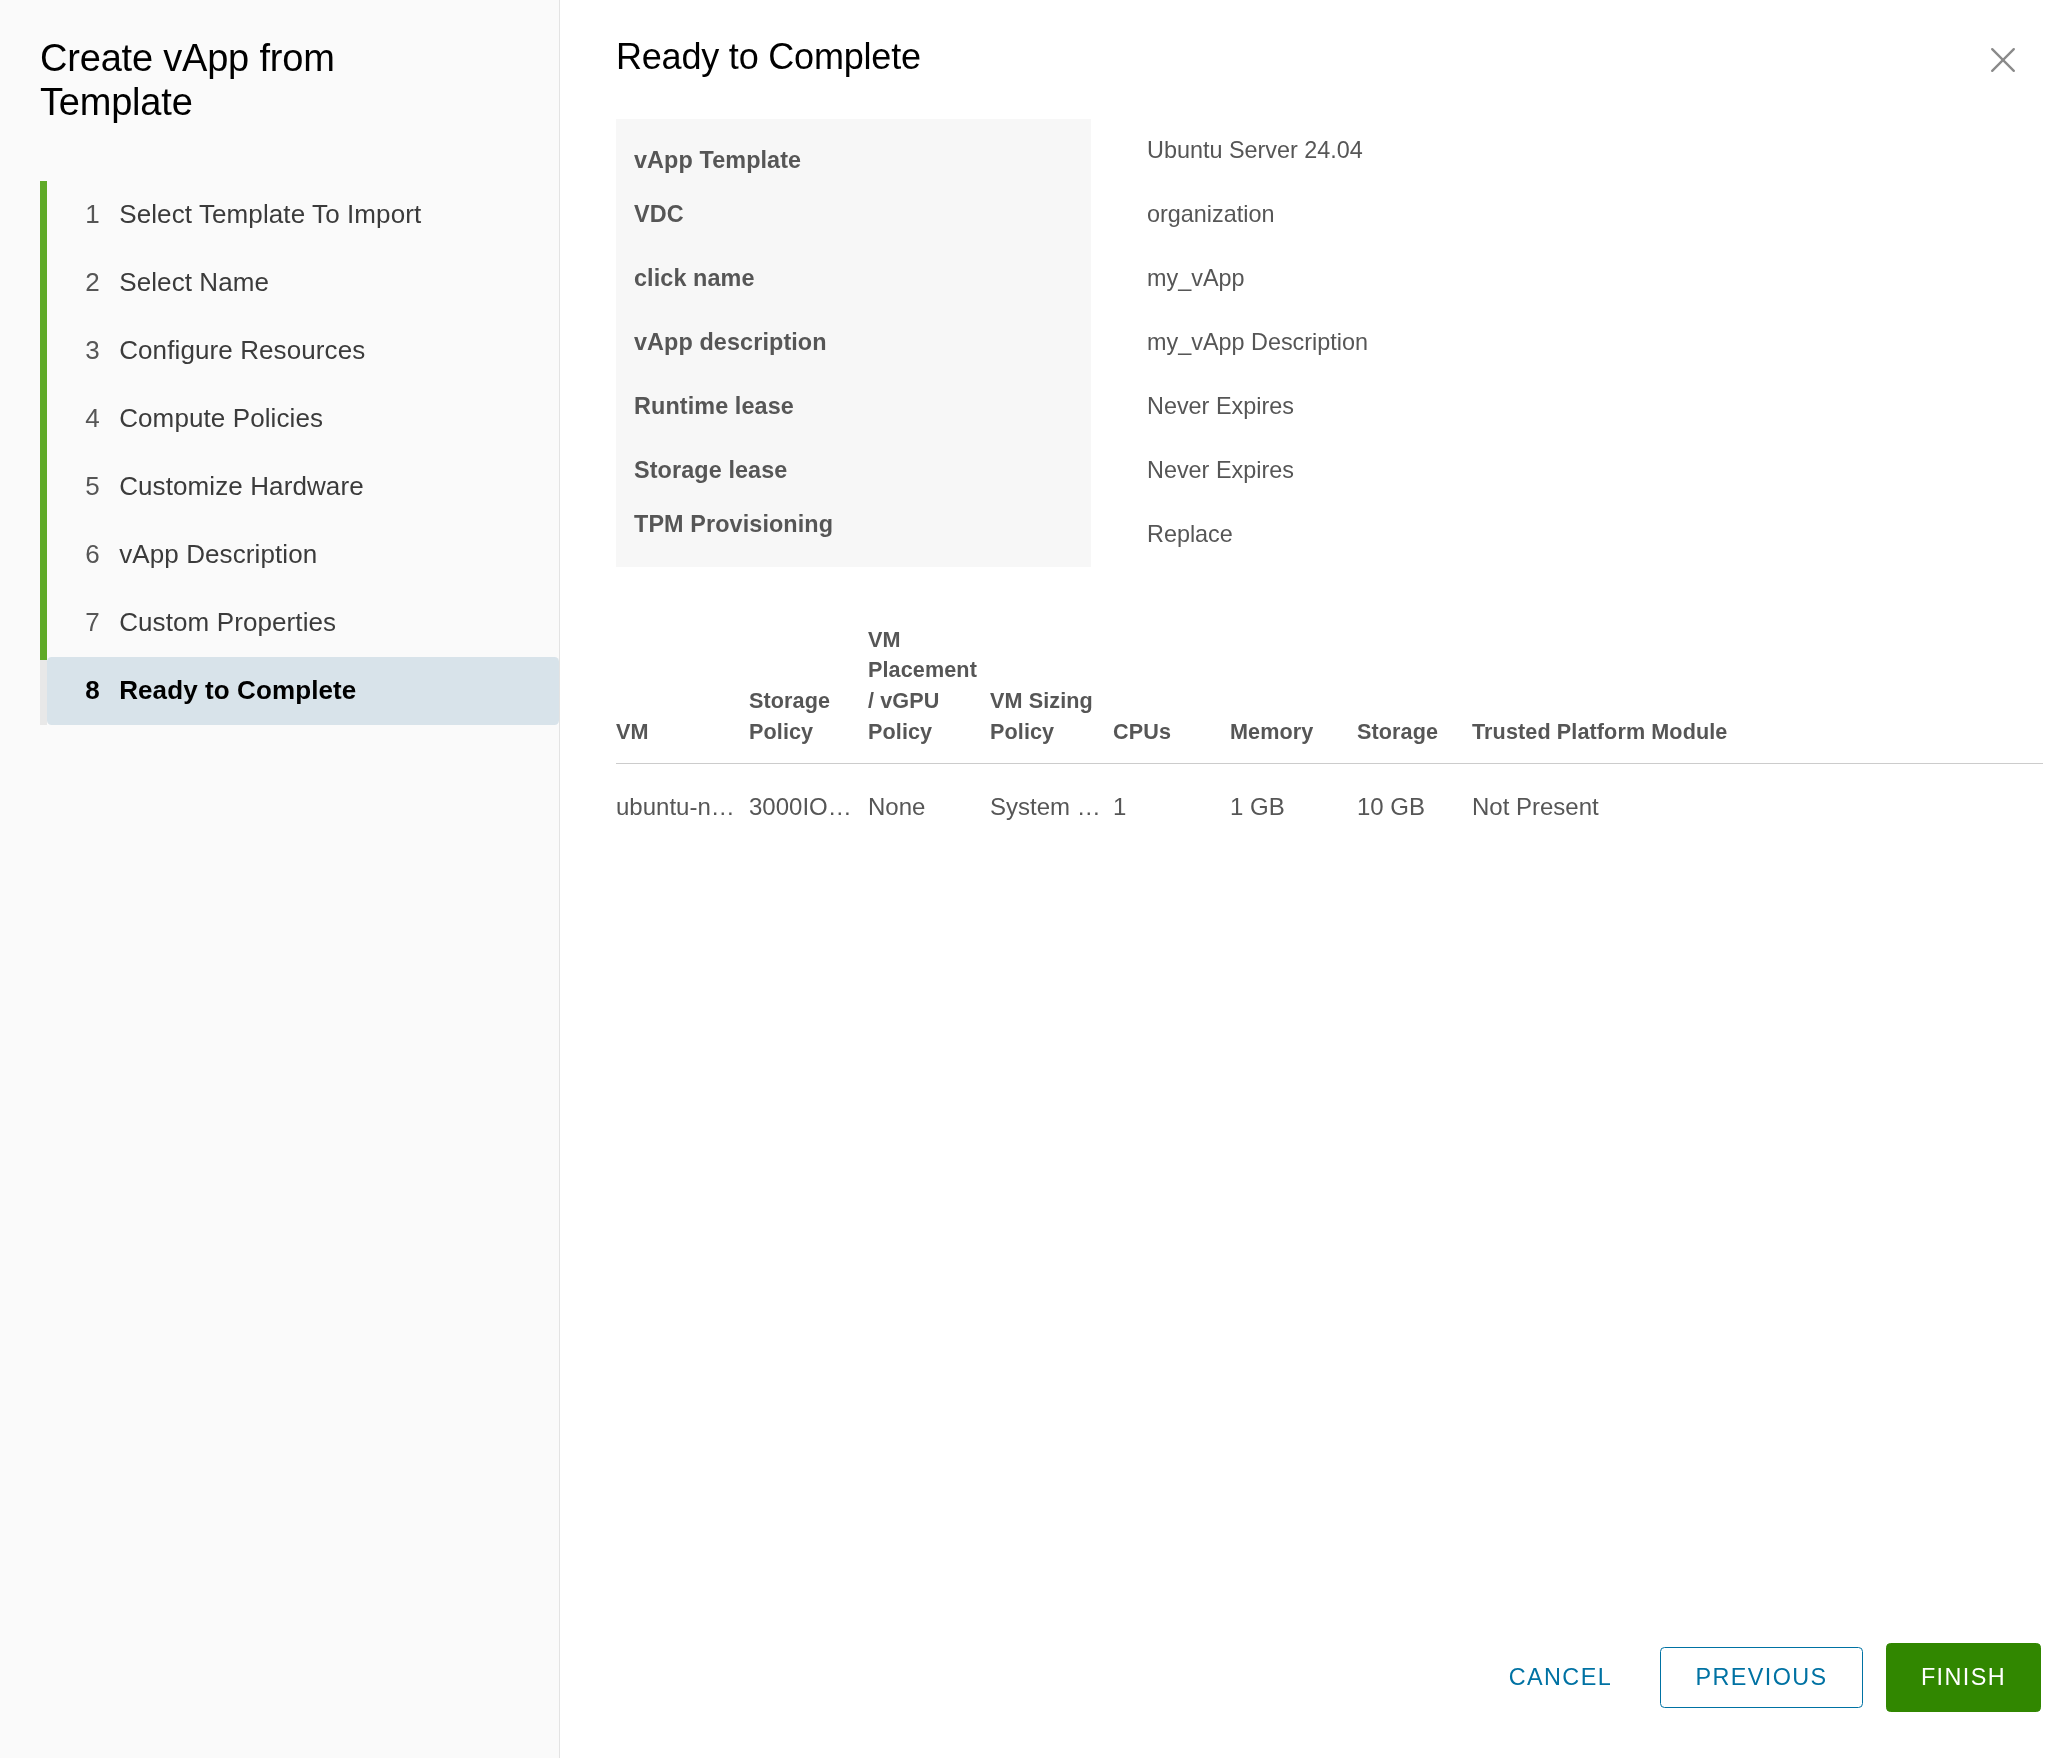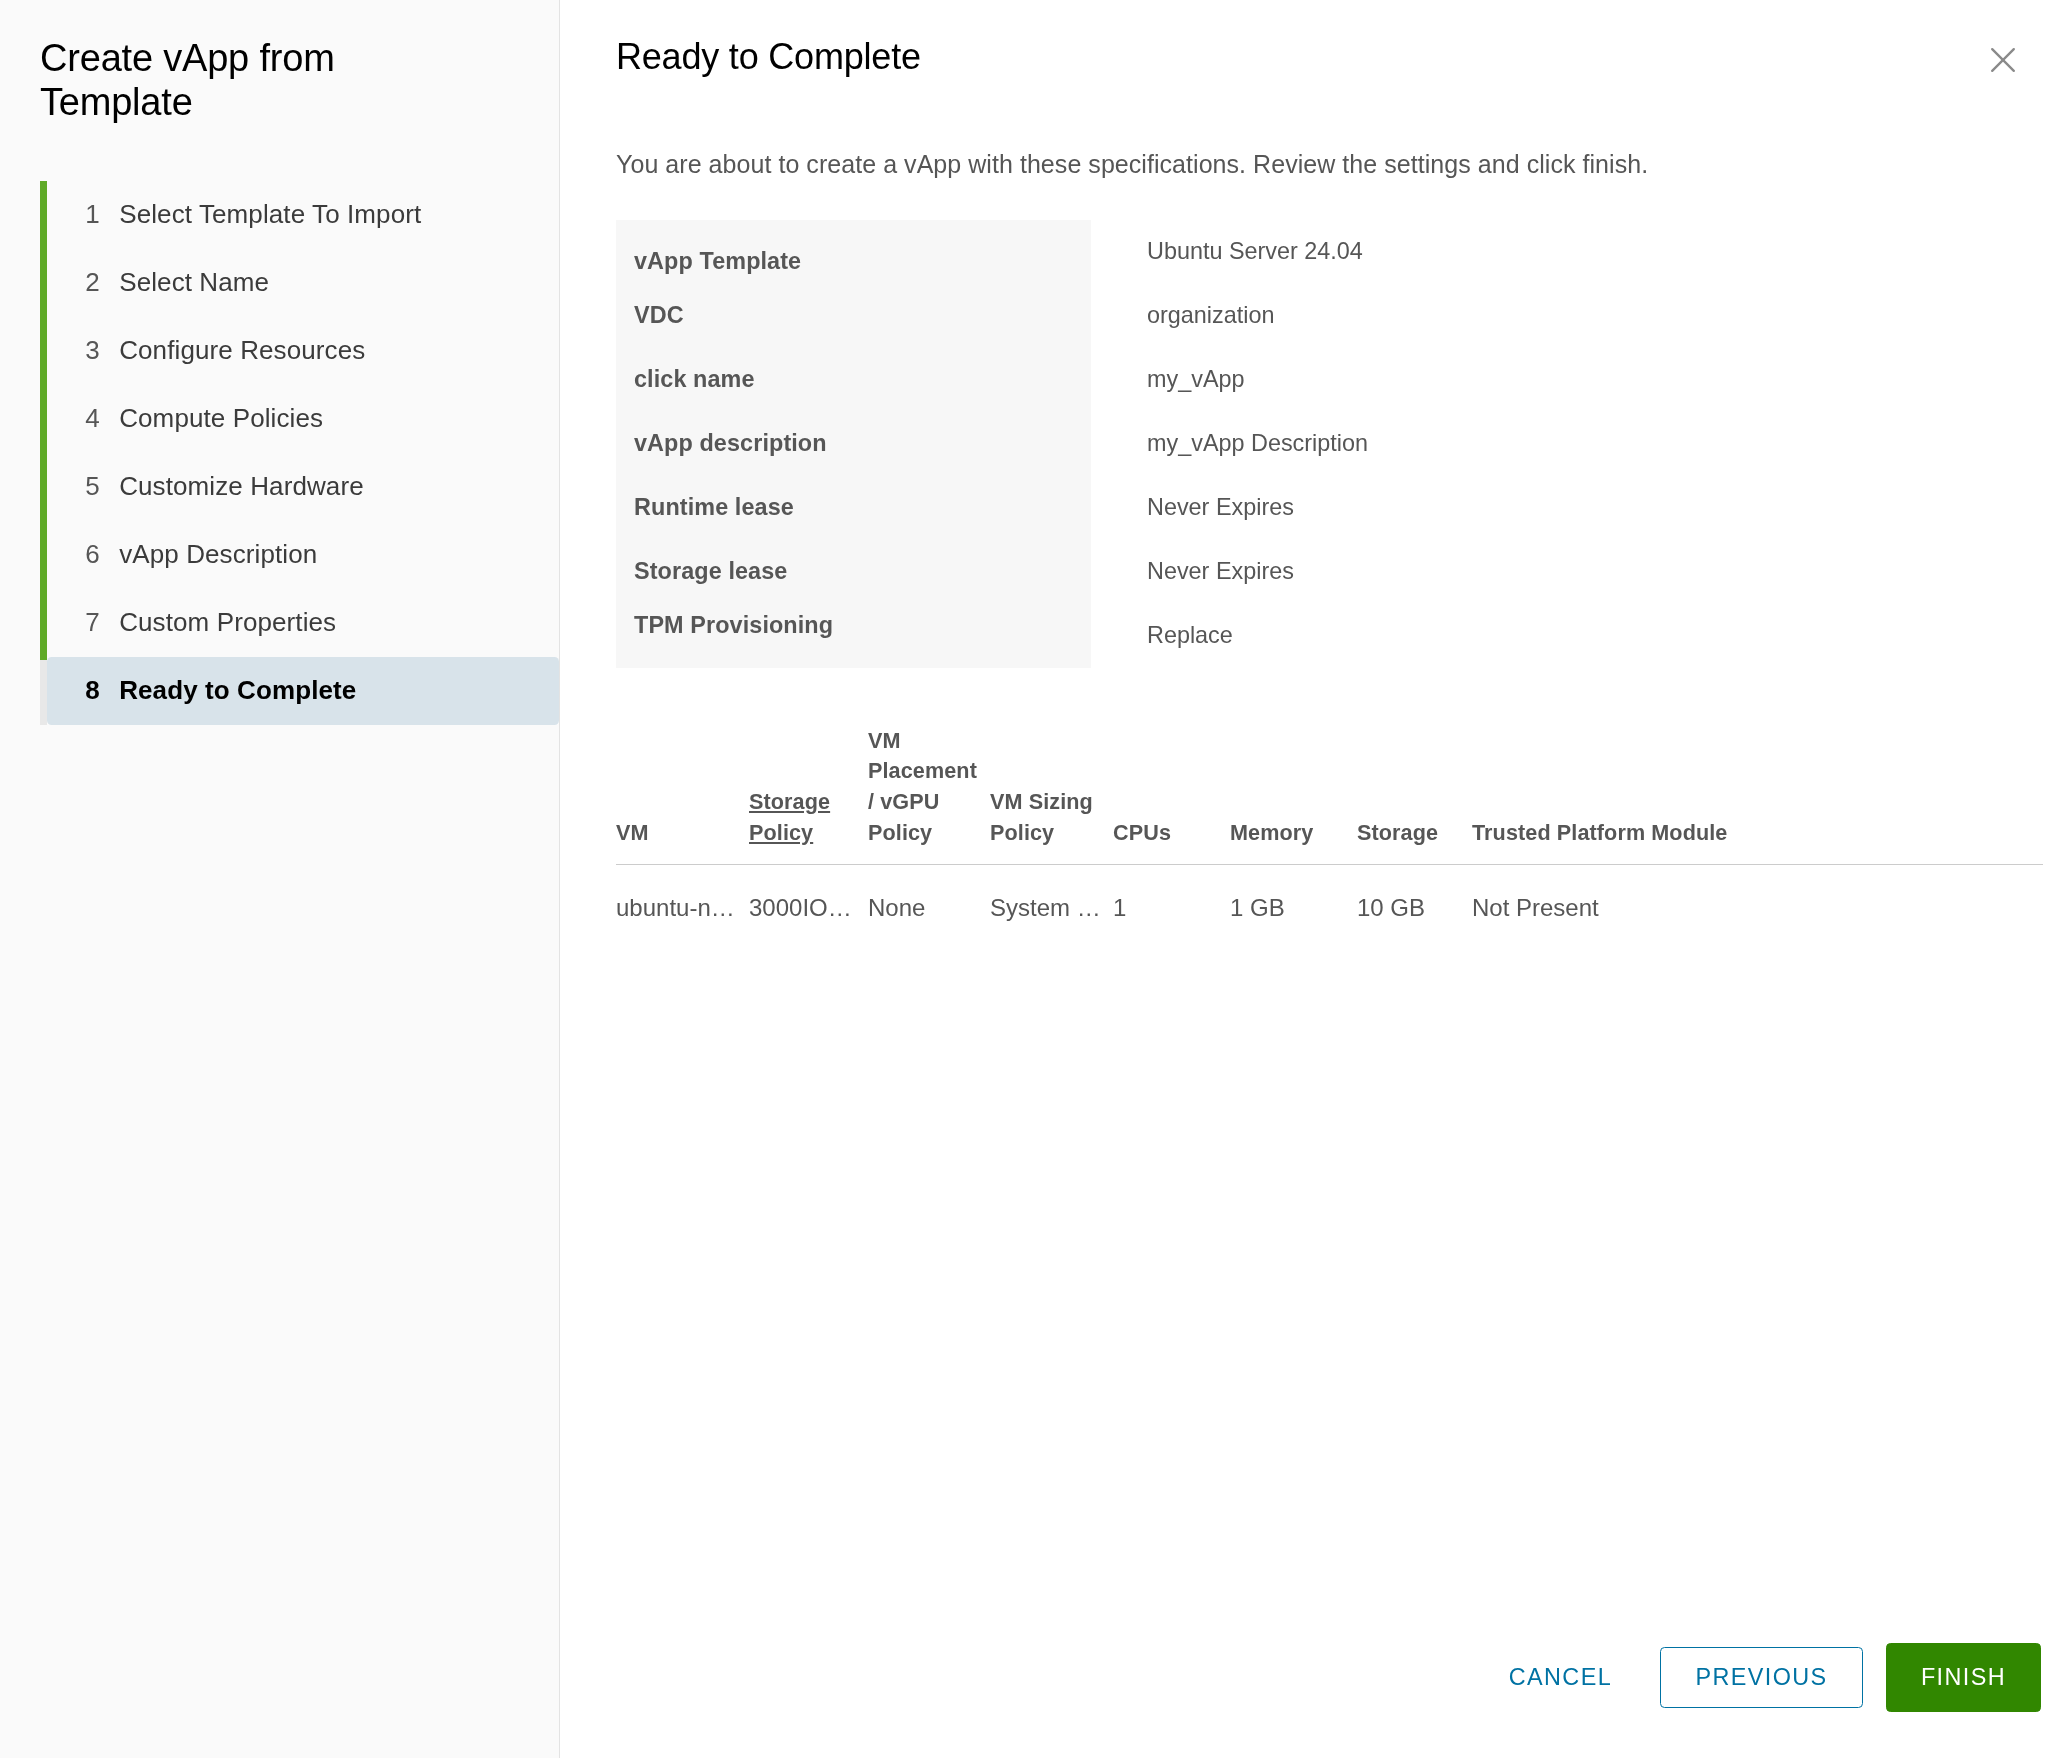--- a/index.html
+++ b/index.html
@@ -190,21 +190,21 @@
     font-size: 24px;
     font-weight: 400;
     color: #565656;
     padding: 29px 10.8px 29px 0;
     white-space: nowrap;
     overflow: hidden;
     text-overflow: ellipsis;
   }
 
   .col-vm        { width: 133px; }
-  .col-storage-p { width: 119px; text-decoration: underline; }
+  .col-storage-p { width: 119px; }
   .col-place     { width: 122px; }
   .col-sizing    { width: 123px; }
   .col-cpus      { width: 117px; }
   .col-memory    { width: 127px; }
   .col-storage   { width: 115px; }
   .col-tpm       { width: auto; }
 
   
   .footer {
     position: absolute;
@@ -296,21 +296,20 @@
 
     <button class="close-btn">
       <span>
         <svg width="36" height="36" viewBox="0 0 40 40" aria-hidden="true">
           <line x1="8" y1="8" x2="32" y2="32" stroke="#8a8a8a" stroke-width="2.6" stroke-linecap="round"></line>
           <line x1="32" y1="8" x2="8" y2="32" stroke="#8a8a8a" stroke-width="2.6" stroke-linecap="round"></line>
         </svg>
       </span>
     </button>
 
-    <p class="intro-text">You are about to create a vApp with these specifications. Review the settings and click finish.</p>
 
     <table class="spec-table">
       <tbody>
         <tr>
           <td class="spec-label">vApp Template</td>
           <td class="spec-value">Ubuntu Server 24.04</td>
         </tr>
         <tr>
           <td class="spec-label">VDC</td>
           <td class="spec-value">organization</td>

